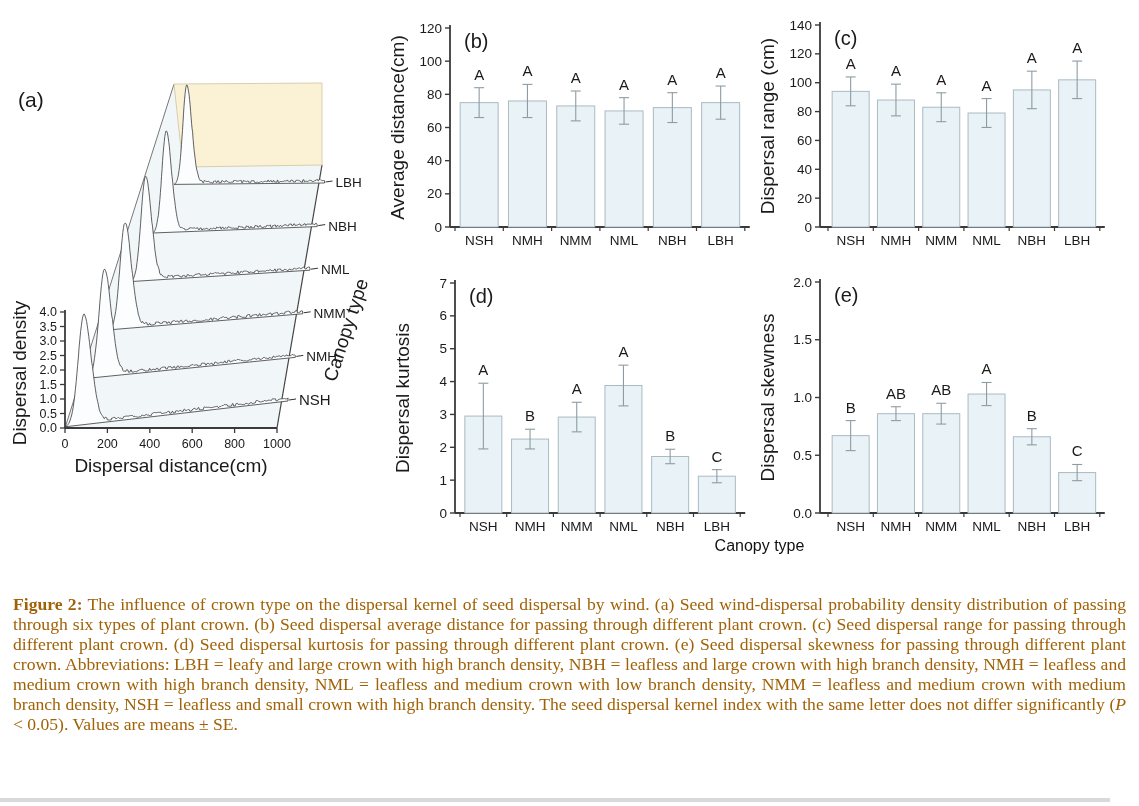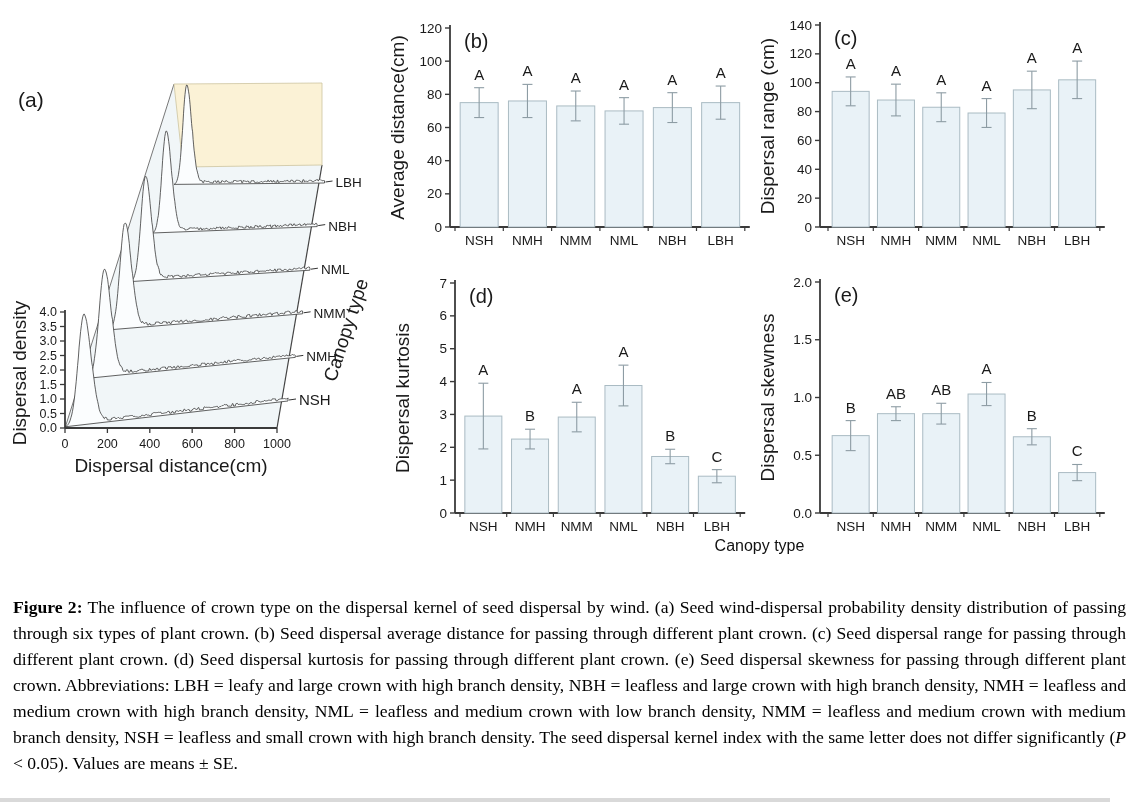--- a/index.html
+++ b/index.html
@@ -1,22 +1,22 @@
 <!DOCTYPE html>
 <html><head>
 <meta charset="utf-8">
 <style>
   html,body{margin:0;padding:0;background:#ffffff;}
   #root{position:relative;width:1139px;height:806px;background:#fff;overflow:hidden;
         font-family:"Liberation Sans",sans-serif;}
   .panel{position:absolute;}
   svg text{fill:#1a1a1a;}
   #caption{position:absolute;left:13px;top:576px;width:1113px;
-           font-family:"Liberation Serif",serif;font-size:17.6px;line-height:26px;
-           text-align:justify;color:#000000;}
+           font-family:"Liberation Serif",serif;font-size:17.6px;line-height:20px;
+           text-align:justify;color:#a16207;}
   #caption b{font-weight:bold;}
   #canopy-label{position:absolute;left:380px;top:537px;width:759px;text-align:center;
                 font-size:16px;color:#111;}
   #bottom-rule{position:absolute;left:0px;top:798px;width:1110px;height:4px;background:#d9d9d9;}
 </style>
 </head>
 <body>
 
 <div id="root">
   <div class="panel" id="panel-a" style="left:0px;top:55px;width:392px;height:478px;"><svg width="392" height="478">

